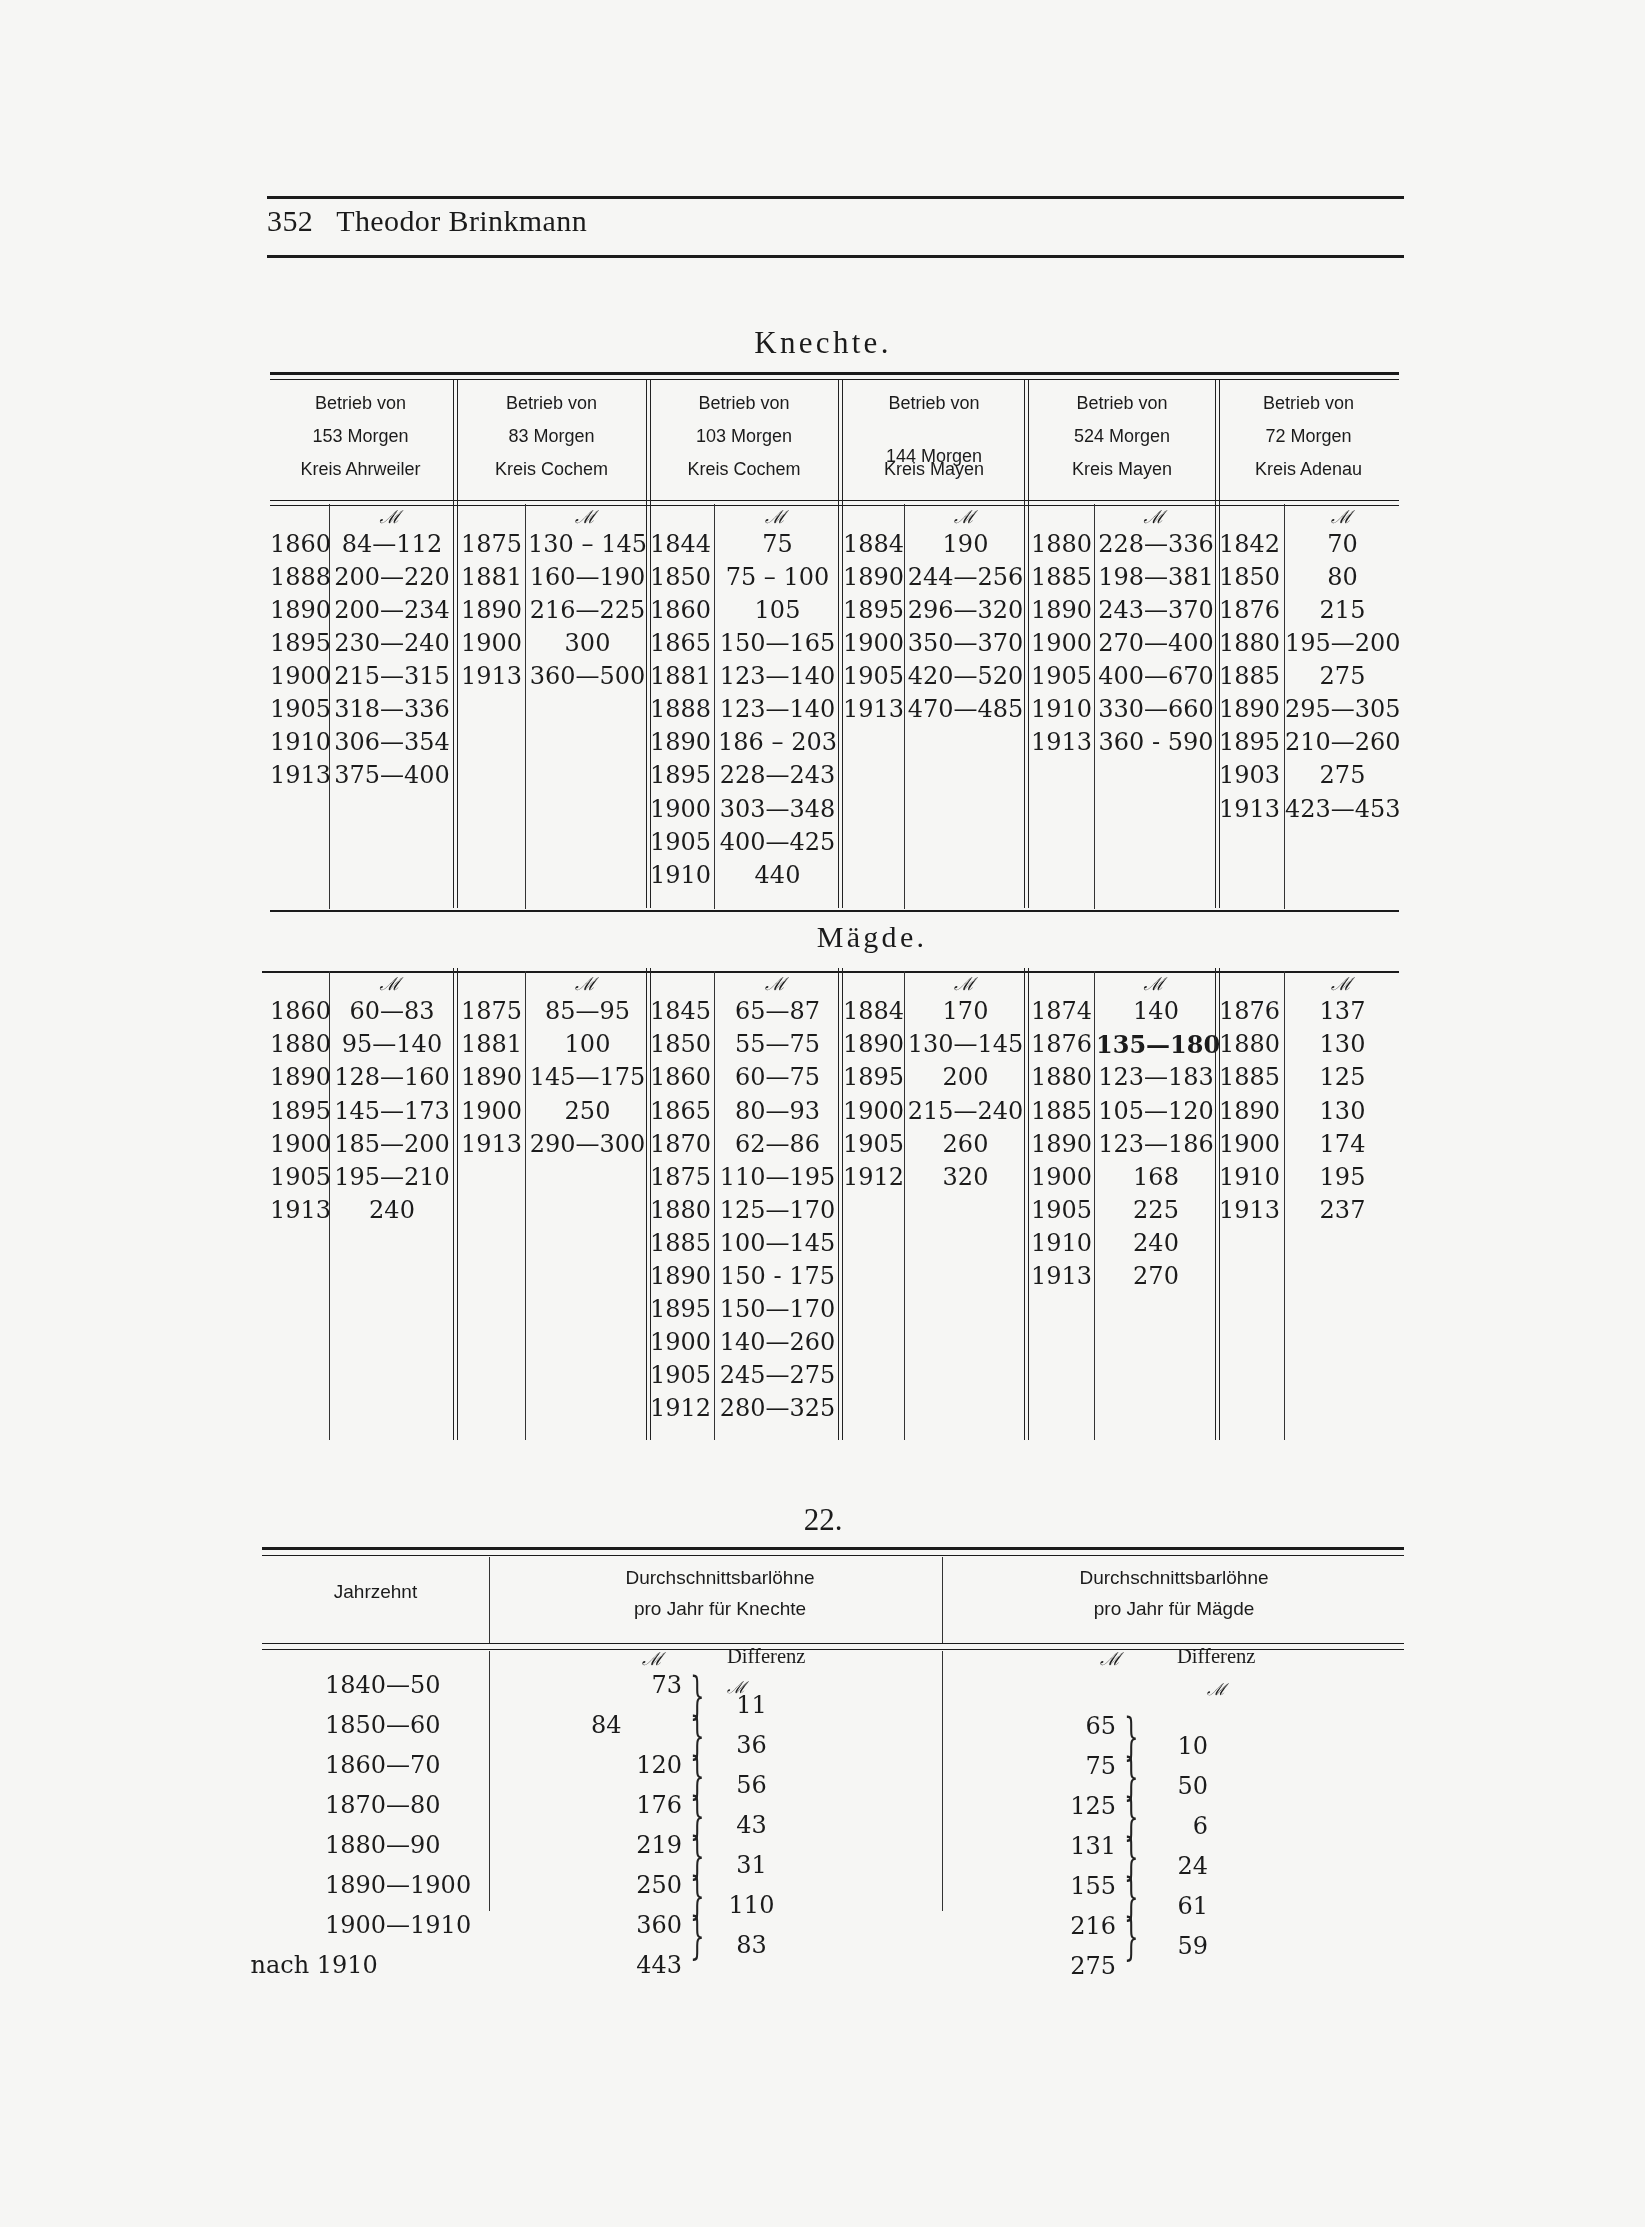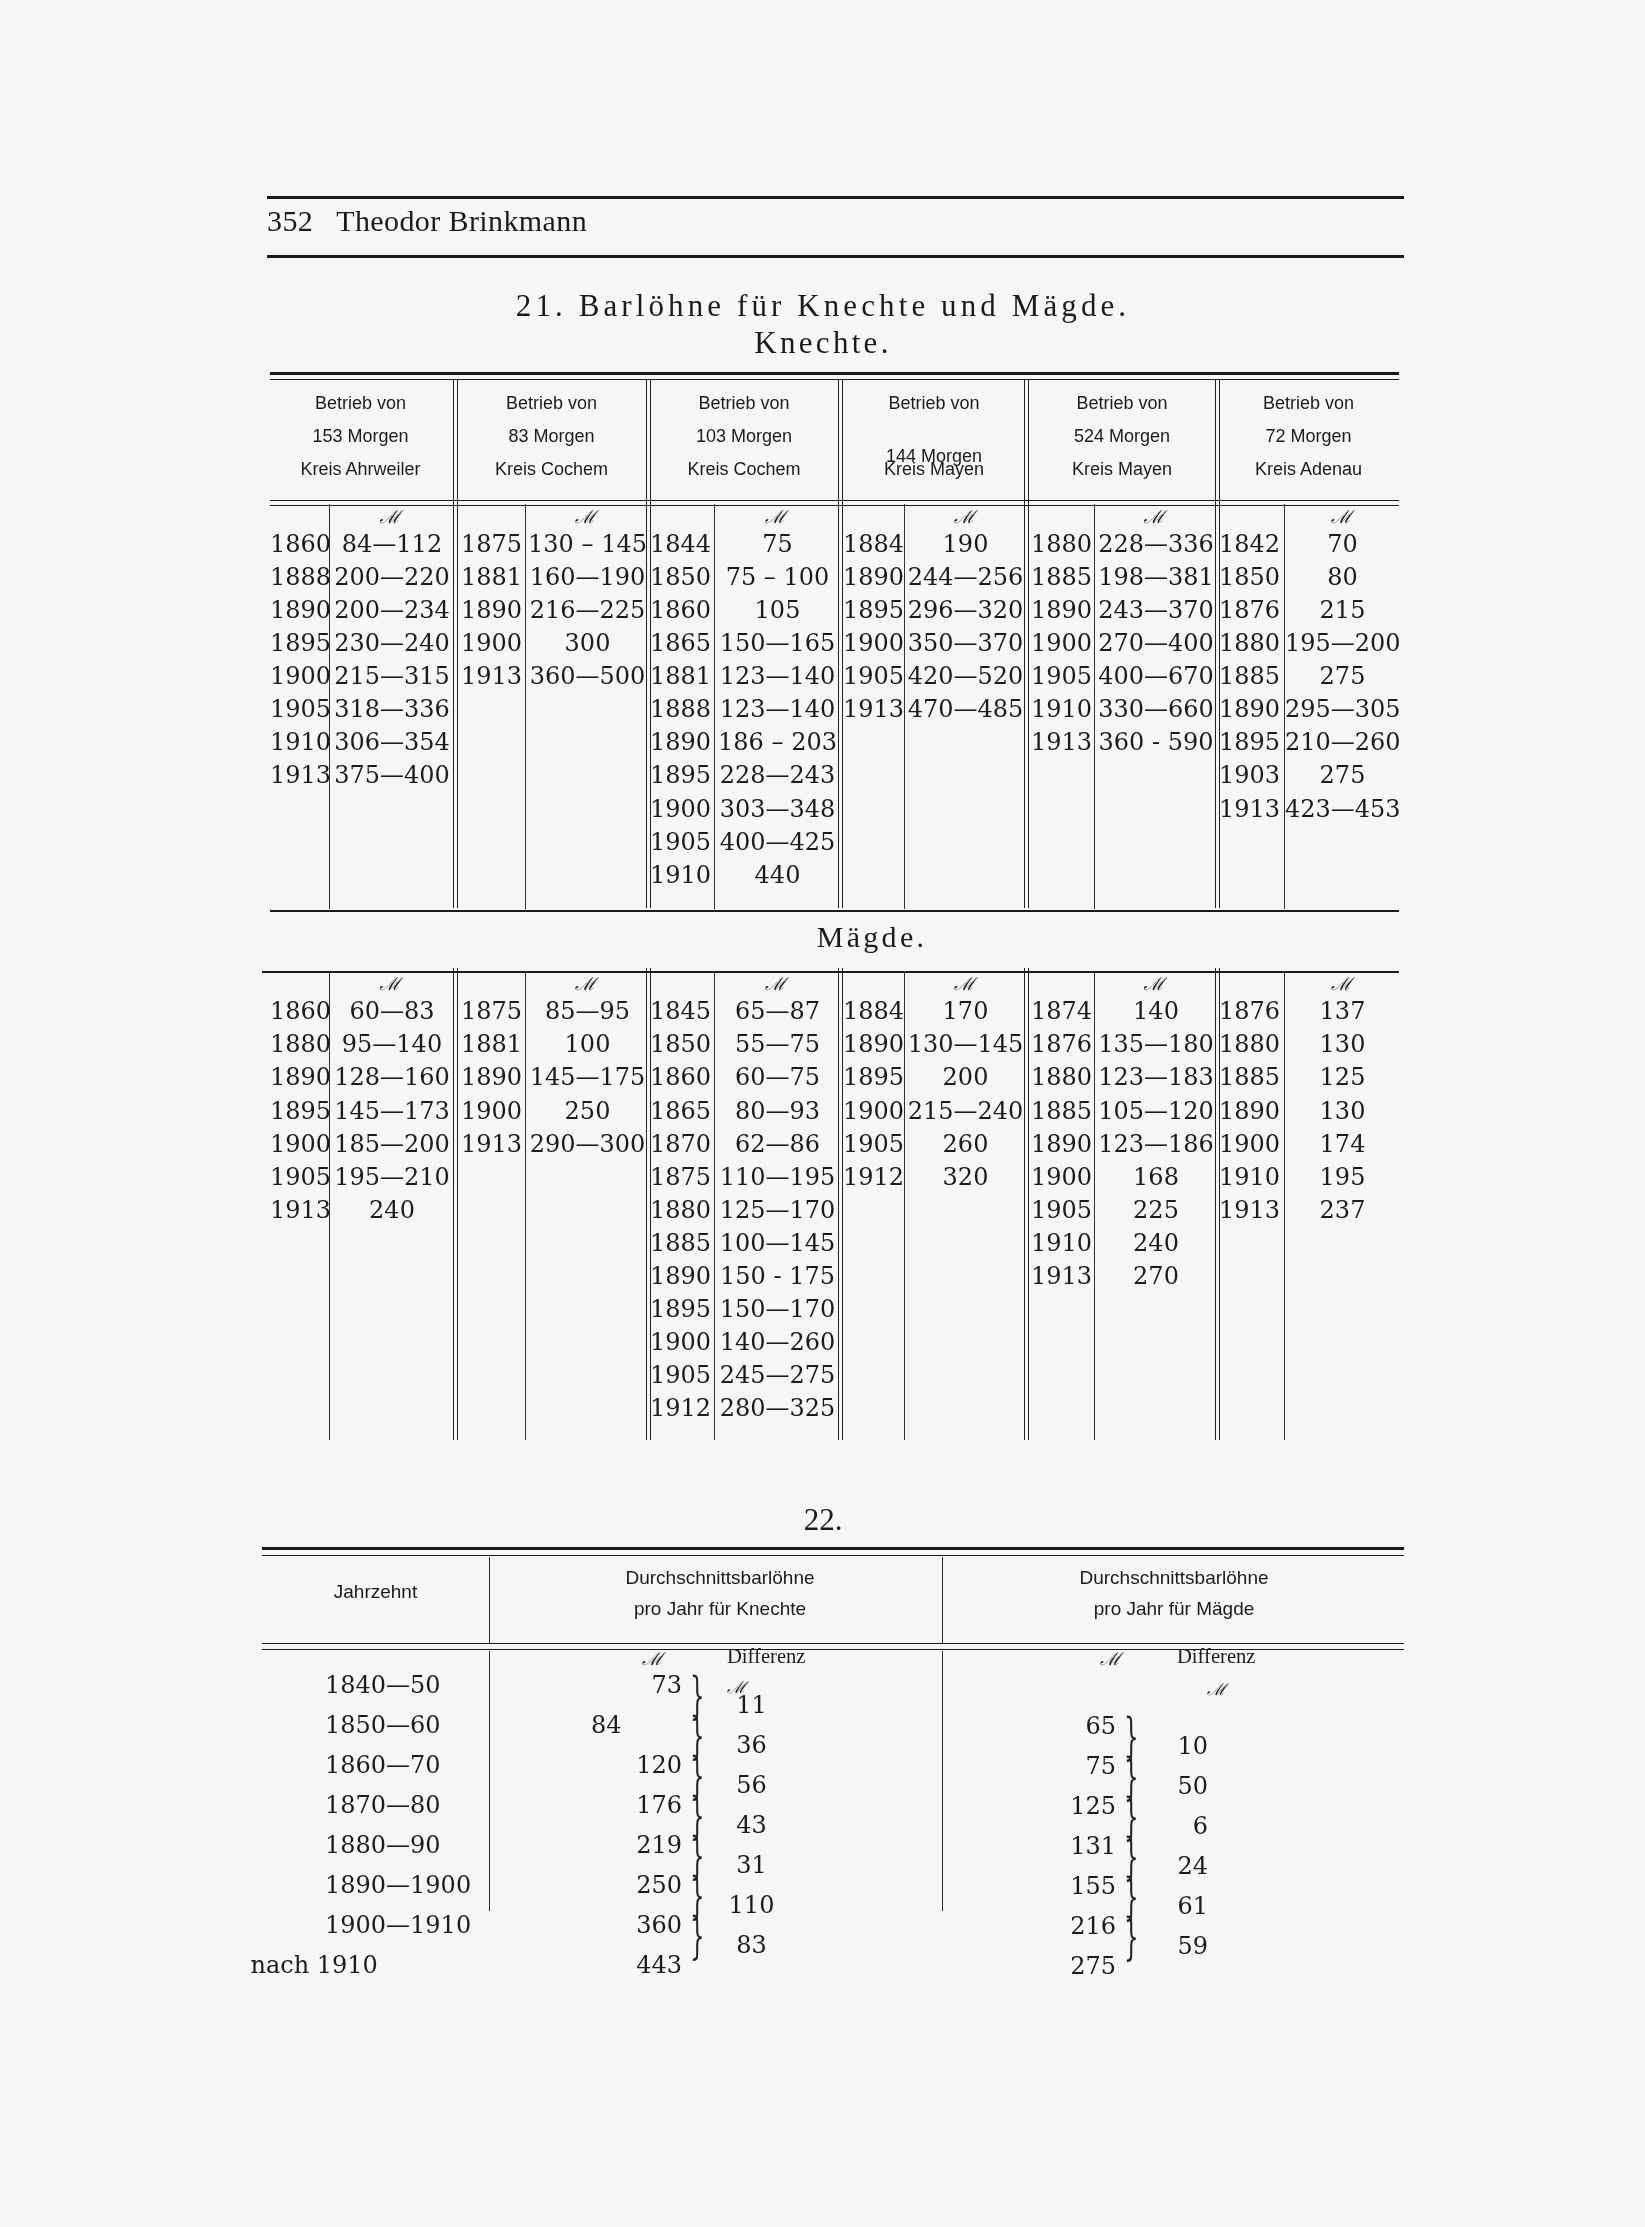--- a/index.html
+++ b/index.html
@@ -36,21 +36,20 @@
 <body>
 
 <div class="page">
 
   <div class="rule" style="left:267px;top:196px;width:1137px;height:2.5px;"></div>
   <div class="running-head">
     <span class="num">352</span><span>Theodor Brinkmann</span>
   </div>
   <div class="rule" style="left:267px;top:255px;width:1137px;height:2.5px;"></div>
 
-  <div class="center-line title">21. Barlöhne für Knechte und Mägde.</div>
   <div class="center-line subtitle">Knechte.</div>
 
   <div id="t21"></div>
 
   <div class="center-line maegde-title">Mägde.</div>
 
   <div class="t22num">22.</div>
 
   <div class="t22" id="t22">
     <div class="rule" style="left:0;top:0;width:1142px;height:3.3px;"></div>
@@ -332,21 +331,21 @@
     <div class="cell yr" style="left: 843px; width: 58px; top: 1130px;">1905</div>
     <div class="cell val" style="left: 905px; width: 121px; top: 1130px;">260</div>
     <div class="cell yr" style="left: 843px; width: 58px; top: 1163px;">1912</div>
     <div class="cell val" style="left: 905px; width: 121px; top: 1163px;">320</div>
     <div class="dbl" style="left: 1024px; top: 968px; height: 472px;"></div>
     <div class="sgl" style="left: 1094px; top: 971px; height: 469px;"></div>
     <div class="mark" style="left: 1094px; width: 120px; top: 971px;">ℳ</div>
     <div class="cell yr" style="left: 1029px; width: 63px; top: 997px;">1874</div>
     <div class="cell val" style="left: 1096px; width: 120px; top: 997px;">140</div>
     <div class="cell yr" style="left: 1029px; width: 63px; top: 1030px;">1876</div>
-    <div class="cell val" style="left: 1096px; width: 120px; top: 1030px;">135—180</div>
+    <div class="cell val" style="left: 1096px; width: 120px; top: 1030px; font-weight: bold;">135—180</div>
     <div class="cell yr" style="left: 1029px; width: 63px; top: 1063px;">1880</div>
     <div class="cell val" style="left: 1096px; width: 120px; top: 1063px;">123—183</div>
     <div class="cell yr" style="left: 1029px; width: 63px; top: 1097px;">1885</div>
     <div class="cell val" style="left: 1096px; width: 120px; top: 1097px;">105—120</div>
     <div class="cell yr" style="left: 1029px; width: 63px; top: 1130px;">1890</div>
     <div class="cell val" style="left: 1096px; width: 120px; top: 1130px;">123—186</div>
     <div class="cell yr" style="left: 1029px; width: 63px; top: 1163px;">1900</div>
     <div class="cell val" style="left: 1096px; width: 120px; top: 1163px;">168</div>
     <div class="cell yr" style="left: 1029px; width: 63px; top: 1196px;">1905</div>
     <div class="cell val" style="left: 1096px; width: 120px; top: 1196px;">225</div>

